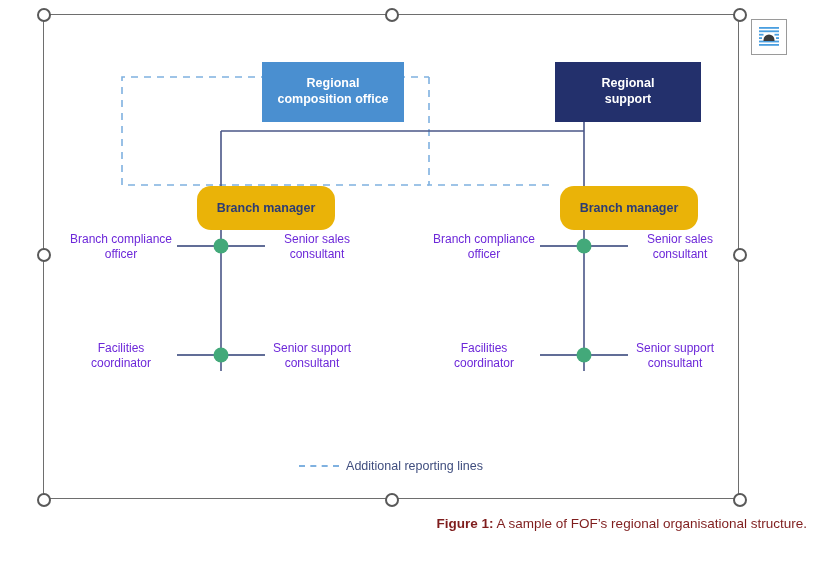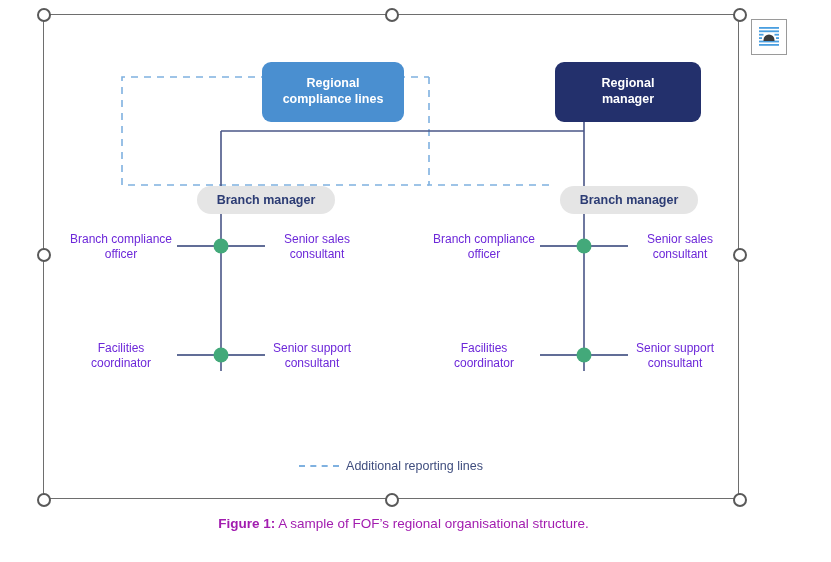--- a/index.html
+++ b/index.html
@@ -65,21 +65,21 @@
     left: 44px;
     top: 15px;
     width: 694px;
     height: 483px;
   }
   #diagram svg { display: block; }
 
   
   .node-box {
     position: absolute;
-    border-radius: 9px;
+    border-radius: 0;
     display: flex;
     align-items: center;
     justify-content: center;
     text-align: center;
     font-weight: bold;
     font-size: 12.5px;
     line-height: 1.25;
     color: #ffffff;
     box-sizing: border-box;
   }
@@ -92,23 +92,23 @@
   }
   #node-regional-manager {
     left: 511px;
     top: 47px;
     width: 146px;
     height: 60px;
     background: #23306c;
   }
   .pill-box {
     position: absolute;
-    height: 28px;
+    height: 44px;
     border-radius: 14px;
-    background: #e5e5e5;
+    background: #eab308;
     color: #2c3c74;
     font-weight: bold;
     font-size: 12.5px;
     display: flex;
     align-items: center;
     justify-content: center;
     box-sizing: border-box;
   }
   #node-branch-manager-left  { left: 153px; top: 171px; width: 138px; }
   #node-branch-manager-right { left: 516px; top: 171px; width: 138px; }
@@ -152,23 +152,23 @@
     border-top: 2px solid #3f4d7e;
   }
   .legend-item.solid { gap: 0; }
 
   
   #figure-caption {
     position: absolute;
     left: 0;
     top: 516px;
     width: 807px;
-    text-align: center;
+    text-align: right;
     font-size: 13.5px;
-    color: #a21caf;
+    color: #7f1d1d;
   }
   #figure-caption .cap-label { font-weight: bold; }
 </style>
 </head>
 <body>
 
 <div id="diagram">
 
   <svg width="694" height="483">
 
@@ -192,28 +192,28 @@
     <line x1="540" y1="185" x2="540" y2="356" stroke="#4a5687" stroke-width="1.6"></line>
     <line x1="496" y1="231" x2="584" y2="231" stroke="#2c3c74" stroke-width="1.4"></line>
     <line x1="496" y1="340" x2="584" y2="340" stroke="#2c3c74" stroke-width="1.4"></line>
     <circle cx="540" cy="231" r="7.5" fill="#43a97a"></circle>
     <circle cx="540" cy="340" r="7.5" fill="#43a97a"></circle>
   </svg>
 
   <div class="node-box" id="node-regional-compliance-office">
     <div>
       <span>Regional</span><br>
-      <span>compliance lines</span>
+      <span>composition office</span>
     </div>
   </div>
 
   <div class="node-box" id="node-regional-manager">
     <div>
       <span>Regional</span><br>
-      <span>manager</span>
+      <span>support</span>
     </div>
   </div>
 
   <div class="pill-box" id="node-branch-manager-left">
     <span>Branch manager</span>
   </div>
   <div class="pill-box" id="node-branch-manager-right">
     <span>Branch manager</span>
   </div>
 

